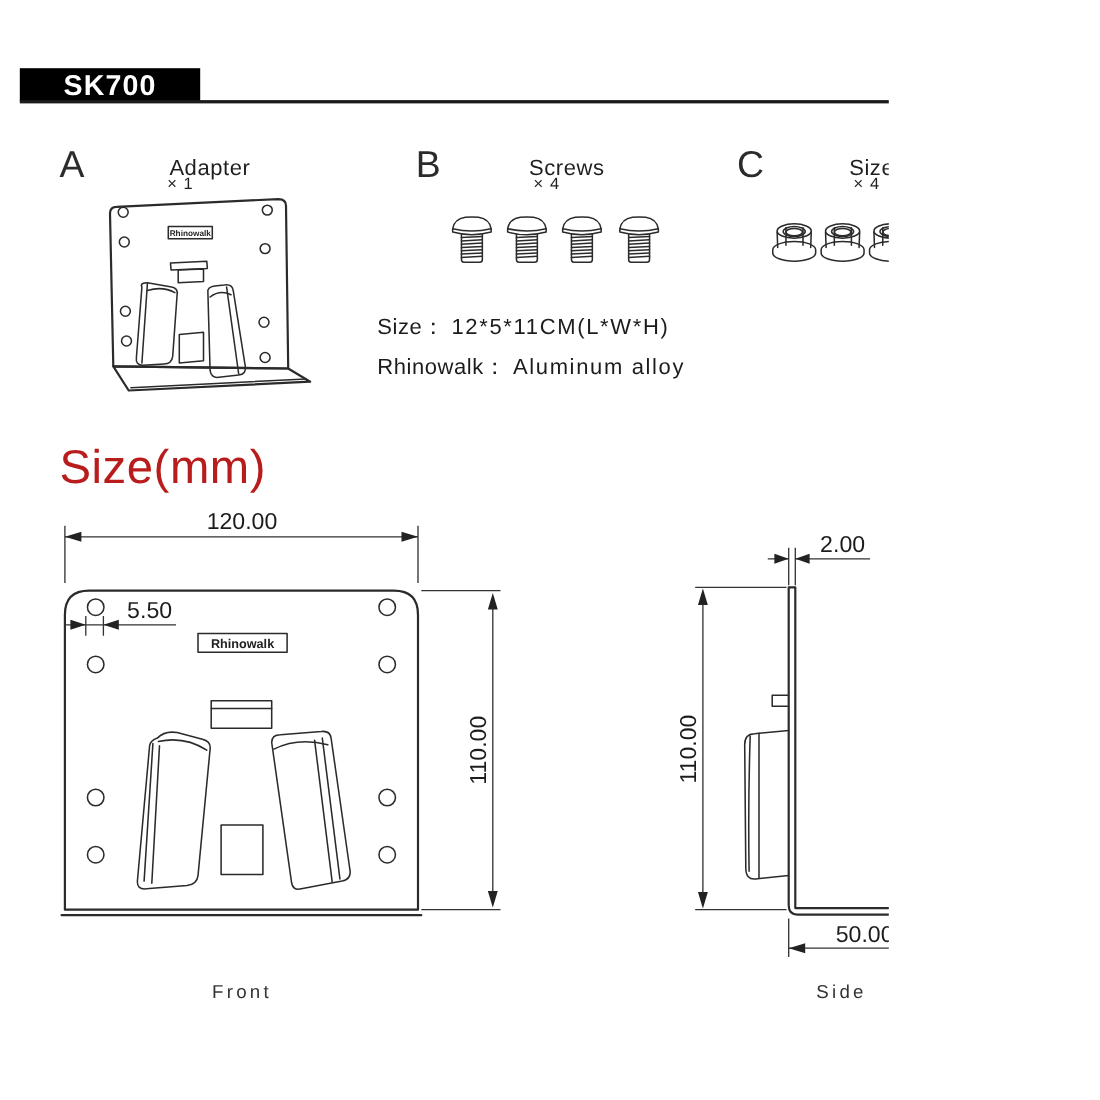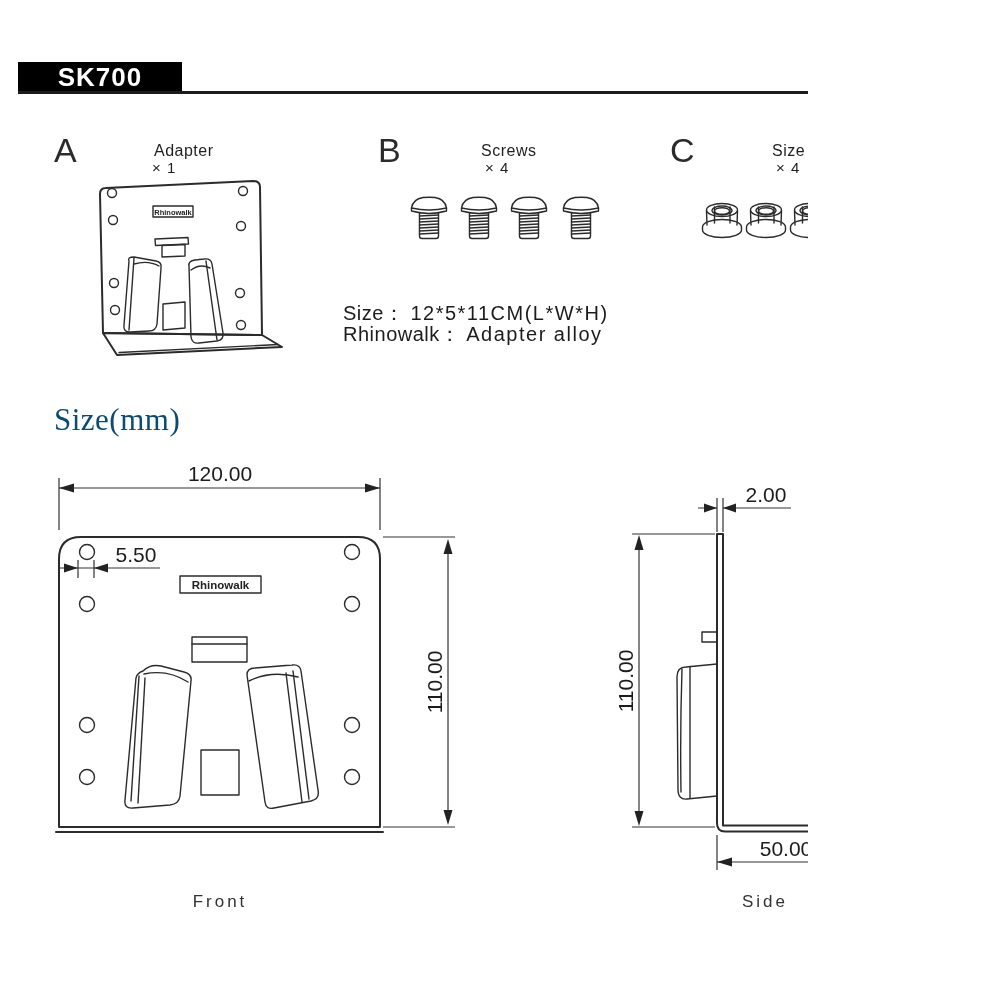--- a/index.html
+++ b/index.html
@@ -6,28 +6,28 @@
   .stage{position:relative;width:808px;height:1000px;background:#fff;overflow:hidden;
          font-family:"Liberation Sans", sans-serif;color:#1f1f1f;}
   .abs{position:absolute;}
   
   .brand-bar{left:18px;top:62px;width:164px;height:30px;background:#000;color:#fff;
              display:flex;align-items:center;justify-content:center;
              font-size:26px;font-weight:bold;letter-spacing:1px;}
   .header-rule{left:18px;top:91px;width:967px;height:3px;background:#1c1c1c;}
   
   .part-letter{font-size:34px;color:#2b2b2b;line-height:1;}
-  .part-name{font-size:16px;color:#1f1f1f;letter-spacing:0.5px;line-height:1;}
+  .part-name{font-size:20px;color:#1f1f1f;letter-spacing:0.5px;line-height:1;}
   .part-qty{font-size:15px;color:#1f1f1f;letter-spacing:1px;line-height:1;}
   
   .spec-line{font-size:20px;color:#1c1c1c;line-height:1;white-space:nowrap;}
   .spec-line .lbl{letter-spacing:0.5px;}
   .spec-line .val{letter-spacing:1.5px;margin-left:6px;}
   
-  .size-title{font-size:31px;color:#0c4a6e;letter-spacing:0.5px;line-height:1;font-family:Liberation Serif, serif;}
+  .size-title{font-size:43px;color:#b91c1c;letter-spacing:0.5px;line-height:1;}
   svg{display:block;}
   svg .ln{stroke:#2b2b2b;stroke-width:2;fill:none;stroke-linecap:round;stroke-linejoin:round;}
   svg .thin{stroke:#2b2b2b;stroke-width:1.4;fill:none;stroke-linecap:round;stroke-linejoin:round;}
   svg .dim{stroke:#333;stroke-width:1.2;fill:none;}
   svg .arr{fill:#222;stroke:none;}
   svg .dimtext{font-family:"Liberation Sans", sans-serif;font-size:21px;fill:#1c1c1c;}
   svg .viewlabel{font-family:"Liberation Sans", sans-serif;font-size:17px;fill:#333;letter-spacing:3px;}
   svg .logotext{font-family:"Liberation Sans", sans-serif;font-weight:bold;fill:#222;}
 </style>
 </head>
@@ -144,25 +144,25 @@
       <g transform="translate(159,2)">
         <path class="thin" d="M-19.5,30 A19.5,7.5 0 0 1 19.5,30 L19.5,33 A19.5,7.5 0 0 1 -19.5,33 Z"></path>
         <path class="thin" d="M-15,28 L-15.5,14 M15,28 L15.5,14 M-7.5,10 L-7.5,26 M8,10 L8,26"></path>
         <ellipse class="thin" cx="0" cy="13" rx="15.5" ry="6.5"></ellipse>
         <ellipse class="thin" cx="0" cy="13.5" rx="10" ry="4.5"></ellipse>
         <ellipse class="thin" cx="0" cy="14" rx="7.5" ry="3.3"></ellipse>
       </g>
     </g>
   </svg>
 
-  <div class="abs spec-line" style="left:343px;top:303px;text-align:center;">
+  <div class="abs spec-line" style="left:343px;top:288px;text-align:center;">
     <span class="lbl">Size：</span><span class="val">12*5*11CM(L*W*H)</span>
   </div>
   <div class="abs spec-line" style="left:343px;top:324px;">
-    <span class="lbl">Rhinowalk：</span><span class="val">Adapter alloy</span>
+    <span class="lbl">Rhinowalk：</span><span class="val">Aluminum alloy</span>
   </div>
 
   <div class="abs size-title" style="left:54px;top:404px;">Size(mm)</div>
 
   <svg class="abs" style="left:40px;top:450px;" width="430" height="470" viewBox="0 0 430 470">
     <g>
       <path class="ln" d="M19,109 Q19,87 41,87 L318,87 Q340,87 340,109 L340,377 L19,377 Z"></path>
       <path class="ln" d="M16,382 L343,382"></path>
     </g>
     <g class="thin">

